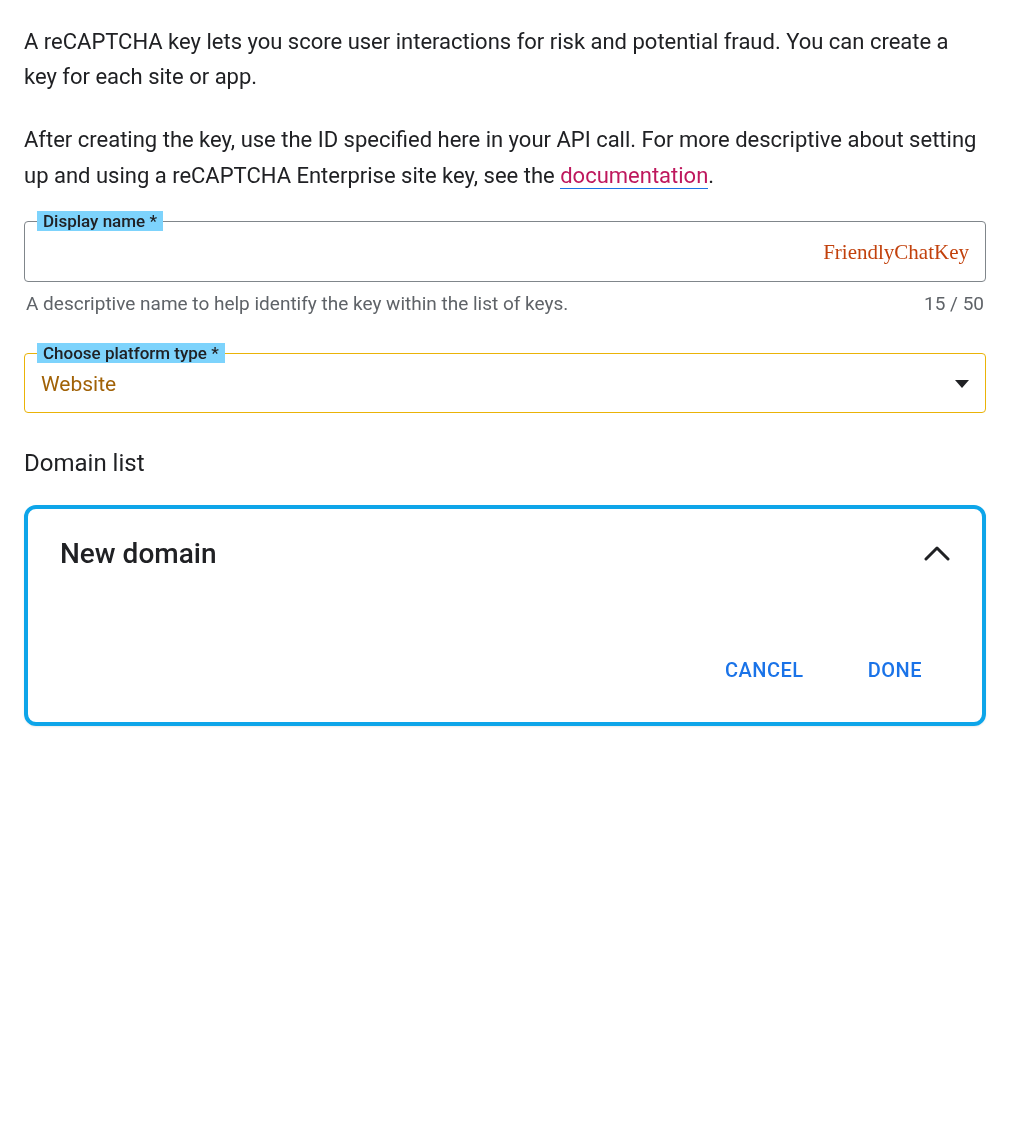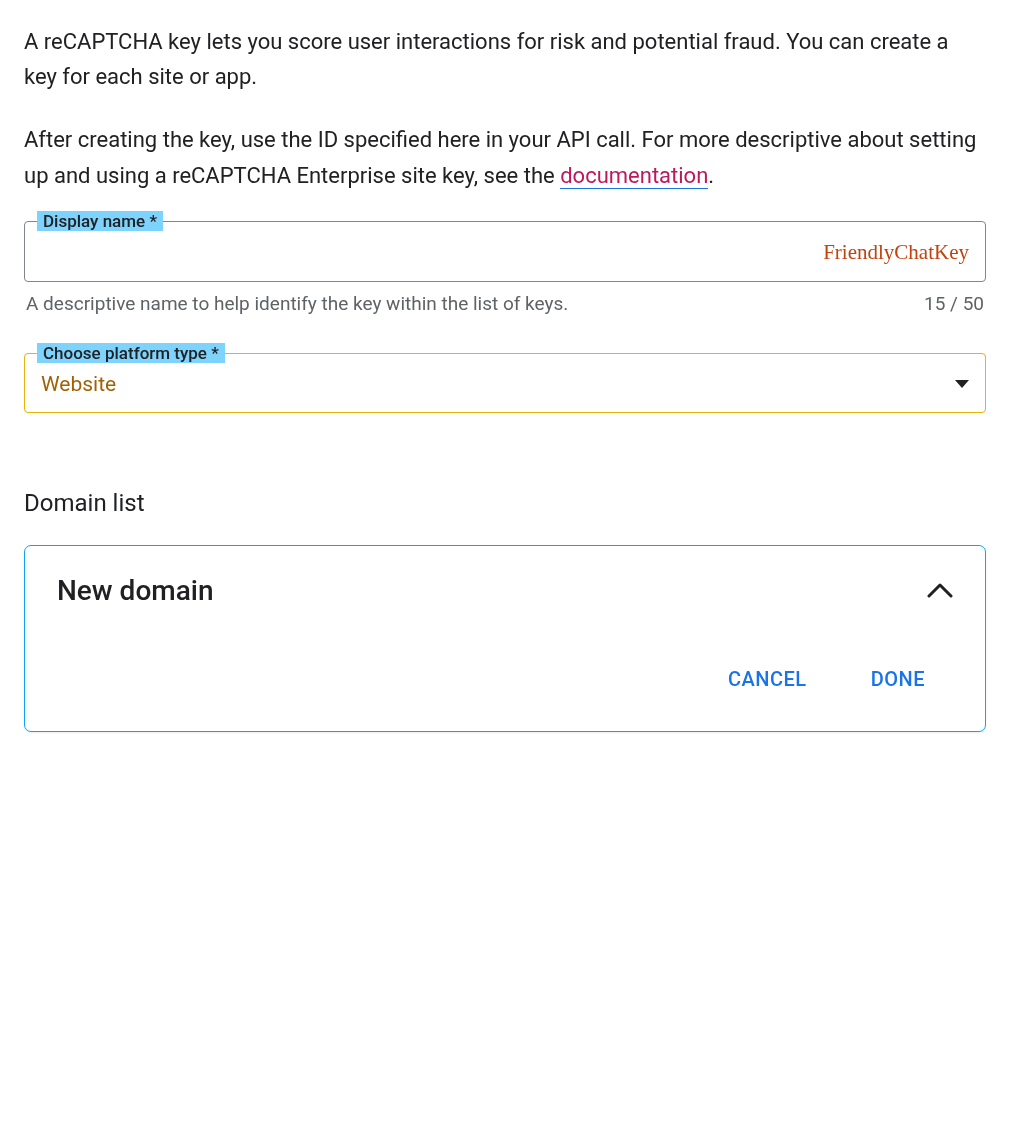--- a/index.html
+++ b/index.html
@@ -95,26 +95,26 @@
       cursor: pointer;
     }
     .select-value {
       font-size: 21px;
       color: #a16207;
     }
     .section-heading {
       font-size: 24px;
       font-weight: 400;
       color: #202124;
-      margin-top: 76px;
+      margin-top: 36px;
       margin-bottom: 28px;
     }
     .card {
-      border: 1px solid #0ea5e9;
-      border-radius: 7px;
+      border: 4px solid #0ea5e9;
+      border-radius: 12px;
       padding: 28px 32px 32px 32px;
       box-shadow: 0 1px 2px rgba(60,64,67,0.1);
     }
     .card-header {
       display: flex;
       justify-content: space-between;
       align-items: center;
       margin-bottom: 28px;
     }
     .card-title {
@@ -131,21 +131,21 @@
     .card .form-field {
       margin-top: 12px;
     }
     .card .helper-row {
       justify-content: flex-end;
     }
     .button-row {
       display: flex;
       justify-content: flex-end;
       gap: 40px;
-      margin-top: 52px;
+      margin-top: 80px;
       padding-right: 16px;
     }
     .text-button {
       background: none;
       border: none;
       color: #1a73e8;
       font-size: 20px;
       font-weight: 500;
       letter-spacing: 0.5px;
       cursor: pointer;

